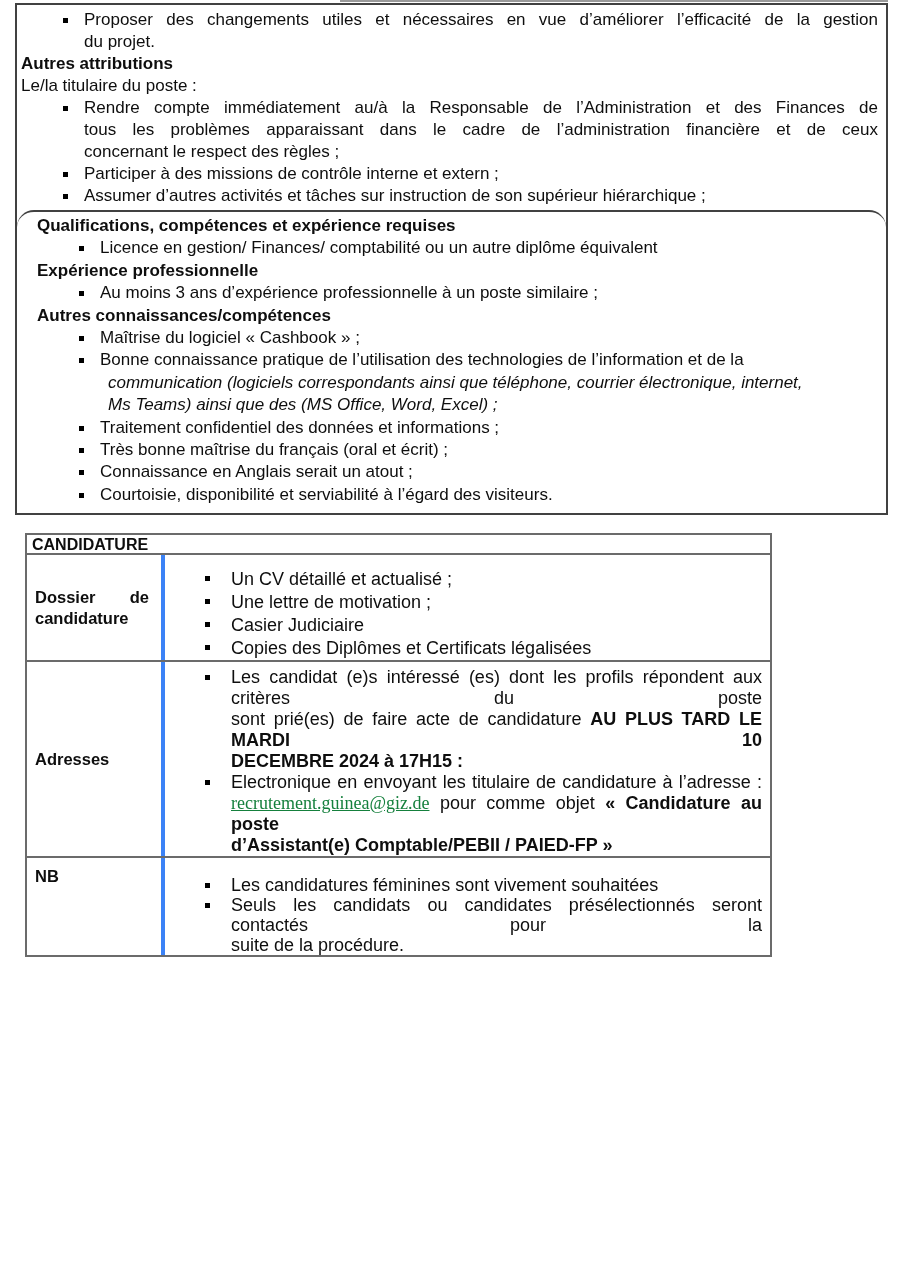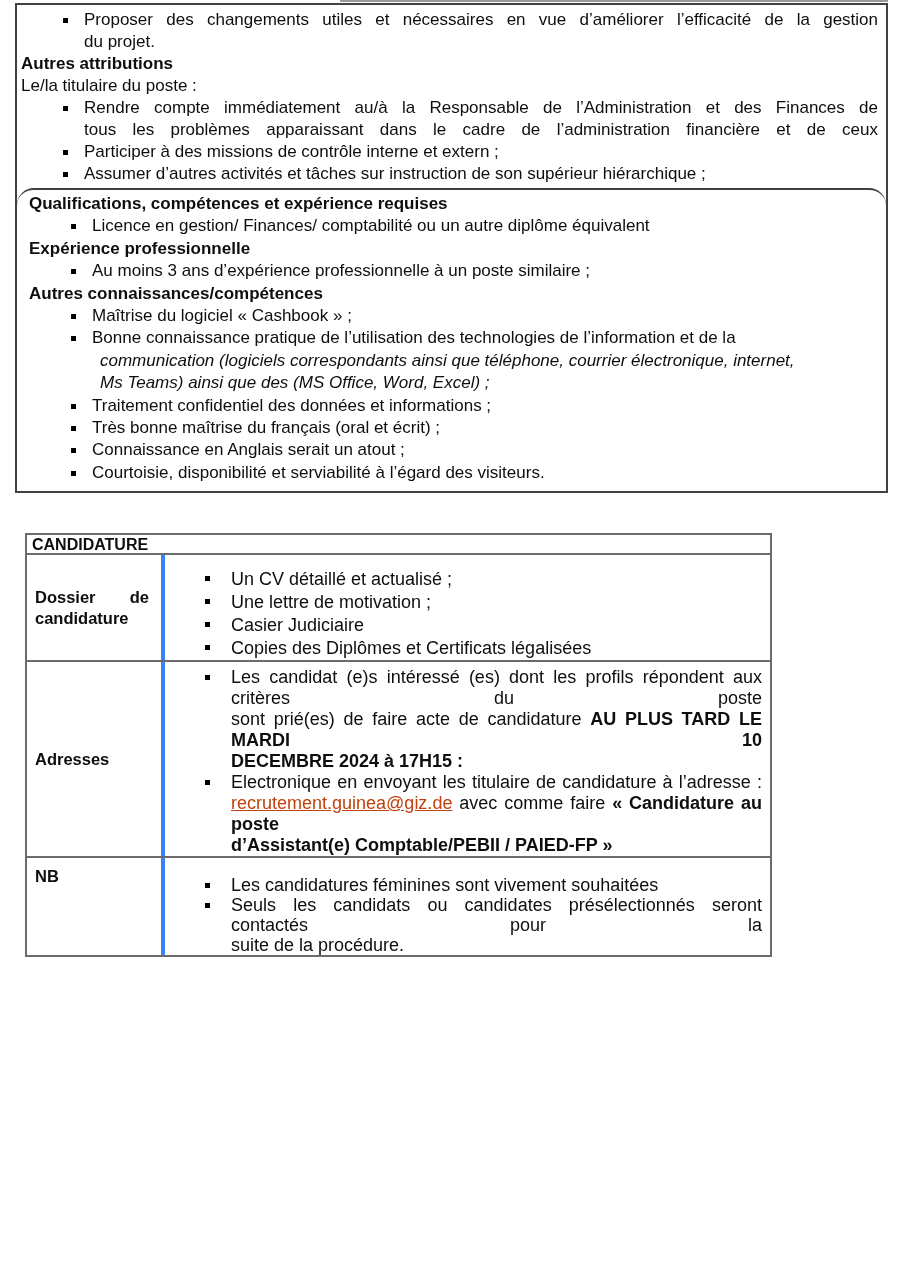--- a/index.html
+++ b/index.html
@@ -11,21 +11,21 @@
     -webkit-font-smoothing: antialiased;
   }
   .artifact-line { position: absolute; left: 340px; top: 0; width: 548px; height: 2px; background: #9a9a9a; }
 
   
   #t1 {
     position: absolute; left: 15px; top: 3px; width: 873px;
     border: 2px solid #414141; background: #fff;
   }
   #t1 .sec { padding: 4px 8px 3px 4px; font-size: 17px; line-height: 22px; border-radius: 17px; }
-  #t1 .sec.s2 { border-top: 2px solid #414141; line-height: 22.4px; padding: 3px 8px 7px 12px; }
+  #t1 .sec.s2 { border-top: 2px solid #414141; line-height: 22.4px; padding: 3px 8px 7px 20px; }
 
   .head { font-weight: bold; }
   .para {}
 
   .li { display: flex; align-items: flex-start; }
   .blt { flex: 0 0 5px; width: 5px; height: 5px; background: #000; margin-top: 9px; }
   .txt { flex: 1; min-width: 0; }
 
   #t1 .li { padding-left: 42px; }
   #t1 .li .txt { padding-left: 16px; }
@@ -82,20 +82,21 @@
           <div><span>du projet.</span></div>
         </div>
       </div>
       <div class="head"><span class="b">Autres attributions</span></div>
       <div class="para"><span>Le/la titulaire du poste :</span></div>
       <div class="li">
         <span class="blt" style="background: rgb(0, 0, 0);"></span>
         <div class="txt">
           <div class="ln"><span>Rendre compte immédiatement au/à la Responsable de l’Administration et des Finances de</span></div>
           <div class="ln"><span>tous les problèmes apparaissant dans le cadre de l’administration financière et de ceux</span></div>
+          <div><span>concernant le respect des règles ;</span></div>
         </div>
       </div>
       <div class="li">
         <span class="blt" style="background: rgb(0, 0, 0);"></span>
         <div class="txt"><span>Participer à des missions de contrôle interne et extern ;</span></div>
       </div>
       <div class="li">
         <span class="blt" style="background: rgb(0, 0, 0);"></span>
         <div class="txt"><span>Assumer d’autres activités et tâches sur instruction de son supérieur hiérarchique ;</span></div>
       </div>
@@ -180,21 +181,21 @@
             <div class="txt">
               <div class="ln"><span>Les candidat (e)s intéressé (es) dont les profils répondent aux critères du poste</span></div>
               <div class="ln"><span>sont prié(es) de faire acte de candidature </span><span class="b">AU PLUS TARD LE MARDI 10</span></div>
               <div><span class="b">DECEMBRE 2024 à 17H15 :</span></div>
             </div>
           </div>
           <div class="li">
             <span class="blt" style="background: rgb(0, 0, 0);"></span>
             <div class="txt">
               <div class="ln"><span>Electronique en envoyant les titulaire de candidature à l’adresse :</span></div>
-              <div class="ln"><a class="link" style="color: #c2410c;">recrutement.guinea@giz.de</a><span> avec comme faire </span><span class="b">« Candidature au poste</span></div>
+              <div class="ln"><a class="link" style="color: #15803d; font-family: Liberation Serif, serif;">recrutement.guinea@giz.de</a><span> pour comme objet </span><span class="b">« Candidature au poste</span></div>
               <div><span class="b">d’Assistant(e) Comptable/PEBII / PAIED-FP »</span></div>
             </div>
           </div>
         </div>
       </div>
       <div class="row row-nb">
         <div class="lbl">
           <span>NB</span>
         </div>
         <div class="cnt">

